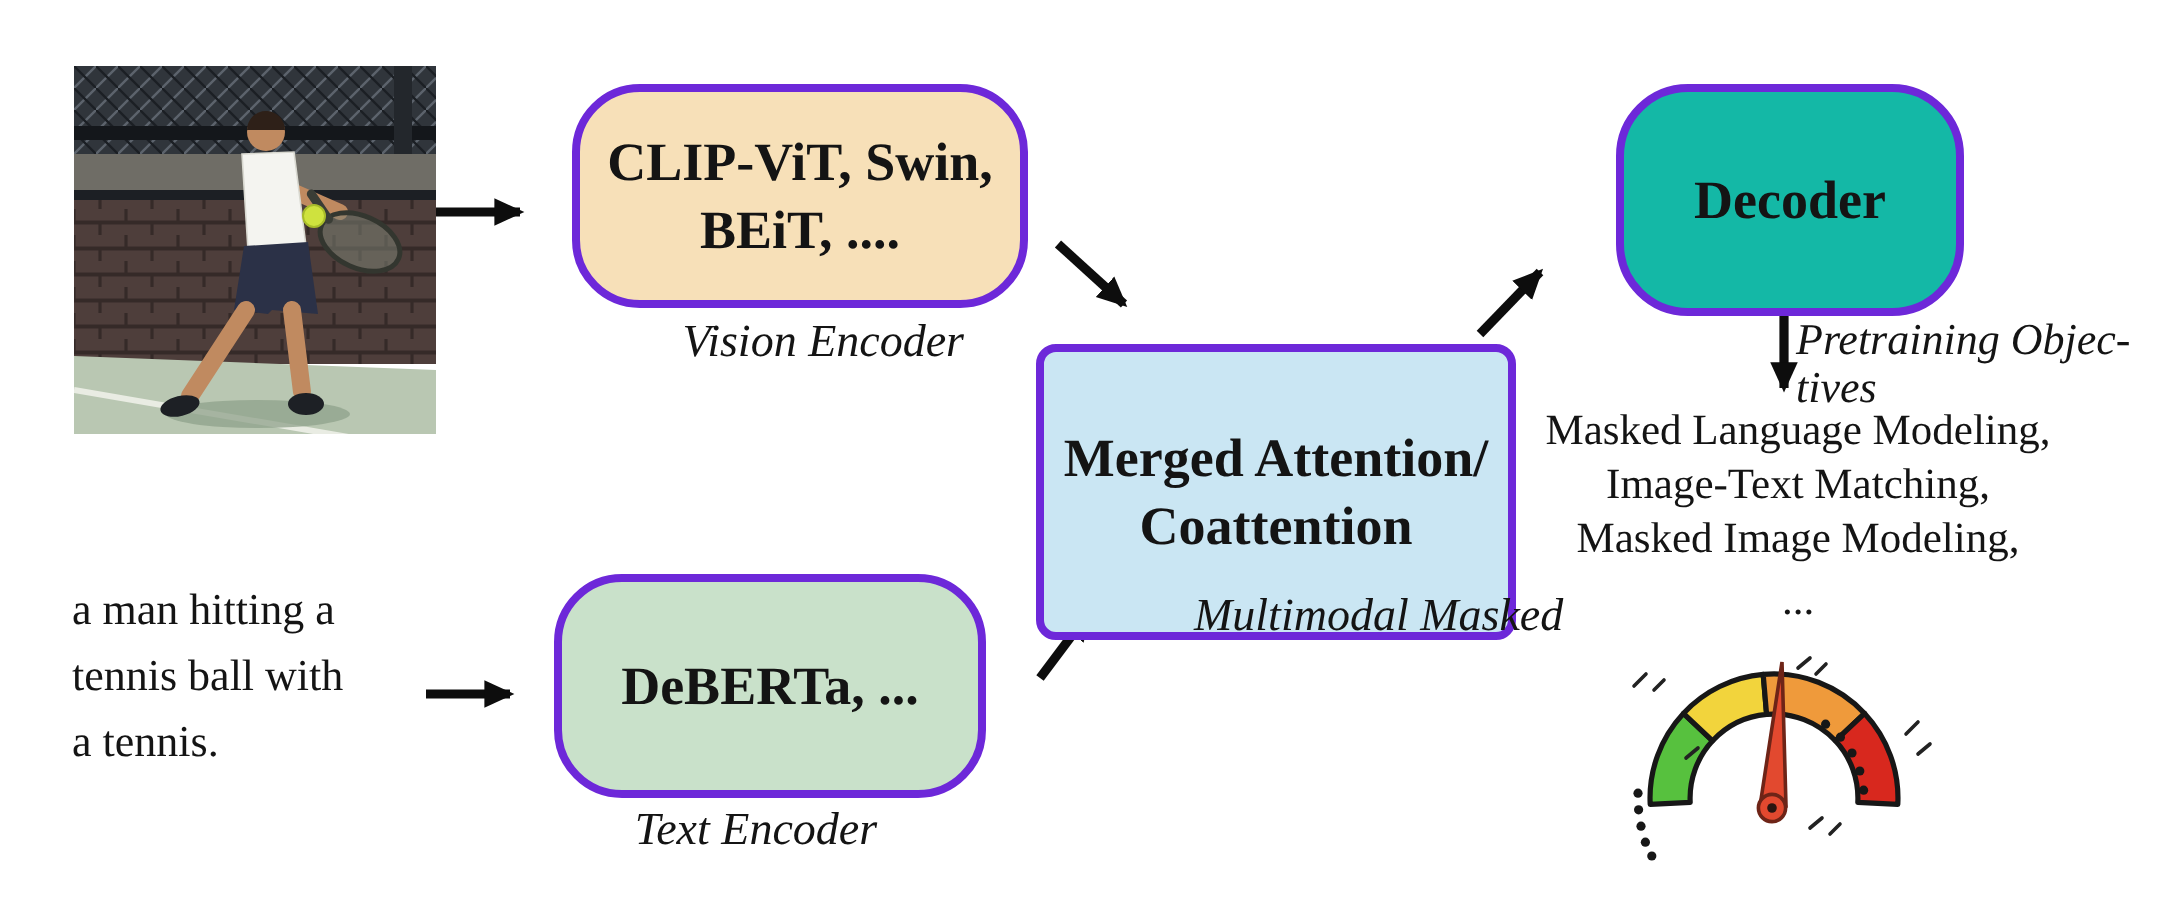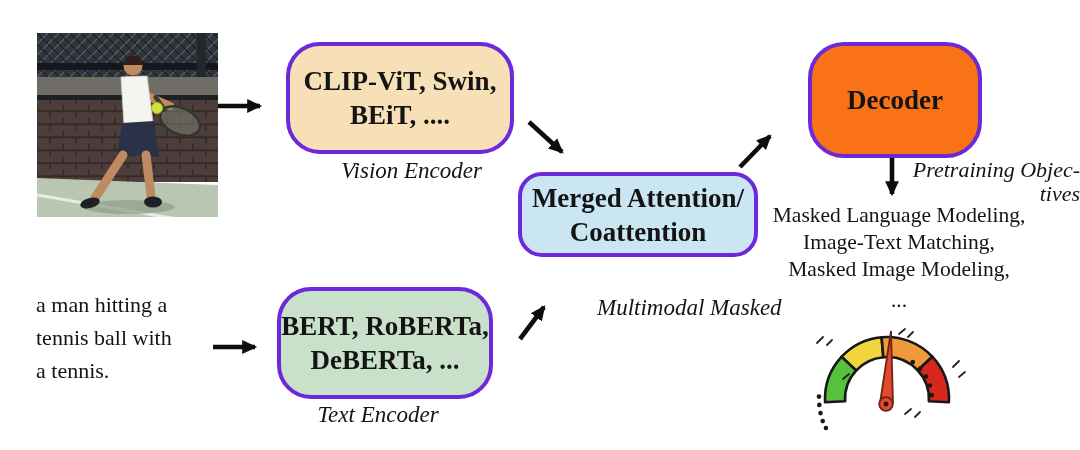--- a/index.html
+++ b/index.html
@@ -8,21 +8,21 @@
     font-family:"Liberation Serif","DejaVu Serif",serif;color:#111;
   }
   .abs{position:absolute;}
   .node{
     position:absolute;box-sizing:border-box;border:4px solid #6d28d9;border-radius:34px;
     display:flex;flex-direction:column;justify-content:center;align-items:center;
     text-align:center;font-weight:bold;font-size:27px;line-height:34px;color:#141414;
   }
   .node-label{position:absolute;font-style:italic;font-size:23px;text-align:center;color:#141414;}
   .caption{position:absolute;left:36px;top:288px;width:210px;font-size:22px;line-height:33px;color:#141414;}
-  .pretrain{position:absolute;left:898px;top:158px;width:182px;text-align:right;
+  .pretrain{position:absolute;left:898px;top:158px;width:182px;text-align:left;
     font-style:italic;font-size:22px;line-height:24px;color:#141414;}
   .objectives{position:absolute;left:748px;top:202px;width:302px;text-align:center;
     font-weight:normal;font-size:21.5px;line-height:27px;color:#141414;}
   .meter-label{position:absolute;left:800px;top:400px;width:160px;text-align:center;
     font-weight:bold;font-style:italic;font-size:24px;letter-spacing:1px;color:#141414;}
   svg{display:block;}
   .overlay{position:absolute;left:0;top:0;pointer-events:none;}
 </style>
 </head>
 <body>
@@ -100,32 +100,31 @@
     </g>
   </svg>
 
   <div class="node" style="left: 286px; top: 42px; width: 228px; height: 112px; background-color: rgb(247, 224, 184);">
     <div>CLIP-ViT, Swin,</div>
     <div>BEiT, ....</div>
   </div>
   <div class="node-label" style="left:254px;top:158px;width:228px;text-align:right;">Vision Encoder</div>
 
   <div class="node" style="left: 277px; top: 287px; width: 216px; height: 112px; background-color: rgb(201, 225, 202);">
-    <div>BERT, RoBERTa,</div>
     <div>DeBERTa, ...</div>
   </div>
   <div class="node-label" style="left:270px;top:402px;width:216px;">Text Encoder</div>
 
-  <div class="node" style="left: 518px; top: 172px; width: 240px; height: 85px; border-radius: 24px; background-color: rgb(202, 230, 243);">
+  <div class="node" style="left: 518px; top: 172px; width: 240px; height: 148px; border-radius: 10px; background-color: rgb(202, 230, 243);">
     <div>Merged Attention/</div>
     <div>Coattention</div>
   </div>
   <div class="node-label" style="left:597px;top:295px;width:200px;text-align:left;">Multimodal Masked</div>
 
-  <div class="node" style="left: 808px; top: 42px; width: 174px; height: 116px; border-radius: 36px; background-color: #f97316;">
+  <div class="node" style="left: 808px; top: 42px; width: 174px; height: 116px; border-radius: 36px; background-color: #14b8a6;">
     <div>Decoder</div>
   </div>
 
   <div class="pretrain">
     <div>Pretraining Objec-</div>
     <div>tives</div>
   </div>
 
   <div class="objectives">
     <div>Masked Language Modeling,</div>

